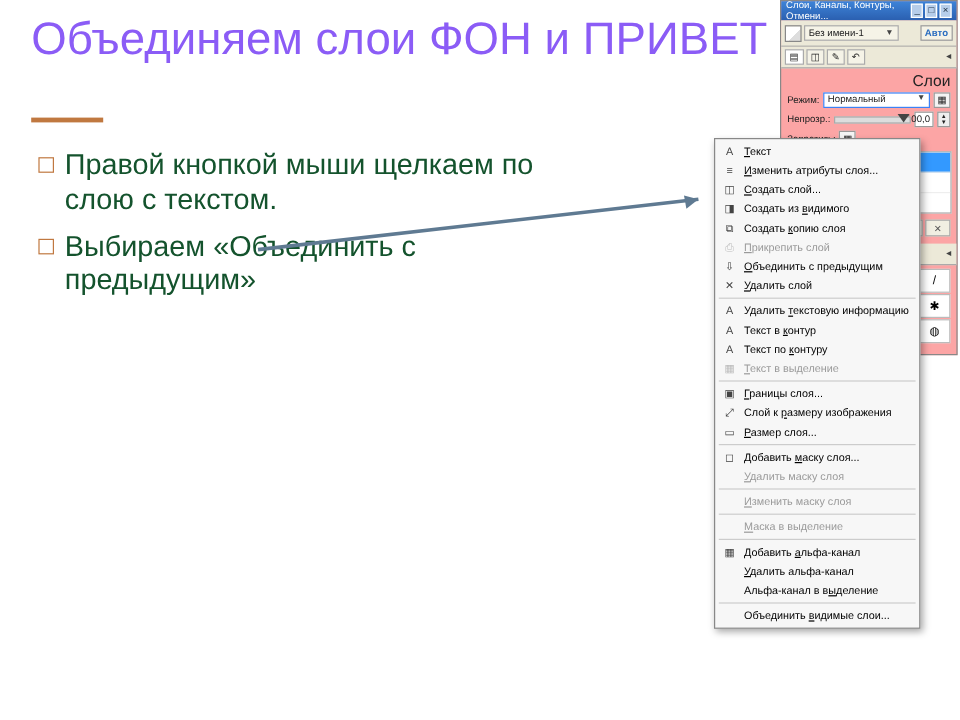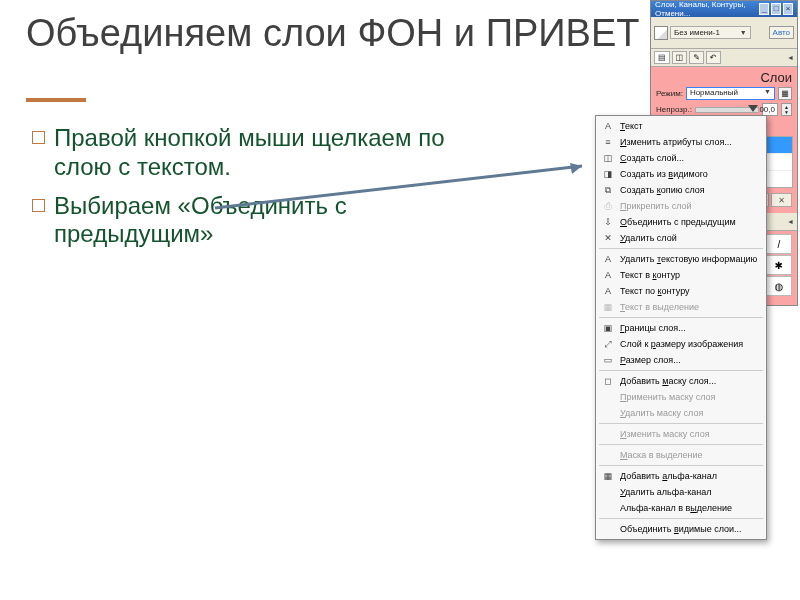--- a/index.html
+++ b/index.html
@@ -1,34 +1,34 @@
 <!DOCTYPE html>
 <html><head>
 <meta charset="utf-8">
 <style>
   * { margin:0; padding:0; box-sizing:border-box; }
   body { width:800px; height:600px; font-family:"Segoe UI",Arial,sans-serif; background:#fff; overflow:hidden; position:relative;}
   .slide { position:relative; width:800px; height:600px; }
   .accent-bar { position:absolute; left:26px; top:98px; width:60px; height:4px; background:#c07840; }
-  .title { position:absolute; left:26px; top:12px; font-size:38px; color:#404040; font-weight:400; line-height:1.15; }
+  .title { position:absolute; left:26px; top:12px; font-size:38px; color:#8b5cf6; font-weight:400; line-height:1.15; }
   .bullets { position:absolute; left:32px; top:120px; font-size:24px; color:#14532d; list-style:none; }
   .bullets li { margin:4px 0 10px 0; padding-left:22px; position:relative; max-width:420px; line-height:1.2;}
   .bullets li::before { content:""; position:absolute; left:0; top:7px; width:11px; height:11px; border:1.5px solid #c07840; }
   .arrow { position:absolute; left:210px; top:160px; width:390px; height:50px; pointer-events:none; }
   .arrow line { stroke:#5f7a92; stroke-width:3; }
   .arrow polygon { fill:#5f7a92; }
 
   
   .gimp-dock { position:absolute; right:2px; top:0; width:148px; background:#fca5a5; border:1px solid #888; font-size:9px; color:#222; padding-bottom:6px;}
   .gimp-titlebar { height:16px; background:linear-gradient(#3e84d8,#2a5fb0); color:#fff; display:flex; align-items:center; padding:0 4px; font-size:8px; gap:2px;}
   .gimp-titlebar .spacer{flex:1}
   .gimp-titlebar .winbtn{width:12px;height:12px;background:#b6cdea;border:1px solid #fff;display:flex;align-items:center;justify-content:center;color:#234;font-size:8px;line-height:1;}
-  .gimp-tabs{height:32px;display:flex;align-items:center;gap:2px;padding:2px 3px;background:#ece9d8;border-bottom:1px solid #aaa;}
+  .gimp-tabs{height:22px;display:flex;align-items:center;gap:2px;padding:2px 3px;background:#ece9d8;border-bottom:1px solid #aaa;}
   .gimp-tab{display:flex;align-items:center;gap:3px;padding:1px 3px;border:1px solid #aaa;background:#f5f3e7;font-size:8px;}
-  .gimp-tab.auto{color:#2a6dc0;border:1px solid #999;font-weight:normal;margin-left:16px;}
+  .gimp-tab.auto{color:#2a6dc0;border:1px solid #999;font-weight:bold;margin-left:16px;}
   .gimp-tabs .file-thumb{width:14px;height:14px;border:1px solid #888;background:linear-gradient(135deg,#fff 60%,#ddd 60%);}
   .triangle{font-size:7px;color:#444;}
   .section-label{padding:3px 5px 1px;font-size:13px;text-align:right;}
   .row{display:flex;align-items:center;gap:3px;padding:1px 5px;font-size:8px;}
   .select{flex:1;height:13px;border:1px solid #3b82f6;background:#fff;display:flex;align-items:flex-start;padding:0 3px;justify-content:space-between;}
   .lockbtn{width:14px;height:13px;border:1px solid #999;background:#f4f4f4;display:flex;align-items:center;justify-content:center;}
   .slider-row{display:flex;align-items:center;gap:3px;padding:2px 5px;}
   .slider{flex:1;height:6px;background:#ddd;position:relative;border:1px solid #aaa;}
   .slider .knob{position:absolute;right:0;top:-3px;width:0;height:0;border-left:5px solid transparent;border-right:5px solid transparent;border-top:7px solid #444;}
   .num-input{width:16px;height:13px;border:1px solid #999;background:#fff;font-size:8px;display:flex;align-items:center;justify-content:flex-end;padding-right:2px;}
@@ -230,24 +230,20 @@
         <span class="ico">▭</span>
         <span class="lbl"><u>Р</u>азмер слоя...</span>
       </div>
       <div class="ctx-sep"></div>
       <div class="ctx-item">
         <span class="ico">◻</span>
         <span class="lbl">Добавить <u>м</u>аску слоя...</span>
       </div>
       <div class="ctx-item disabled">
         <span class="ico"></span>
-        <span class="lbl"><u>П</u>рименить маску слоя</span>
-      </div>
-      <div class="ctx-item disabled">
-        <span class="ico"></span>
         <span class="lbl"><u>У</u>далить маску слоя</span>
       </div>
       <div class="ctx-sep"></div>
       <div class="ctx-item disabled">
         <span class="ico"></span>
         <span class="lbl"><u>И</u>зменить маску слоя</span>
       </div>
       <div class="ctx-sep"></div>
       <div class="ctx-item disabled">
         <span class="ico"></span>

